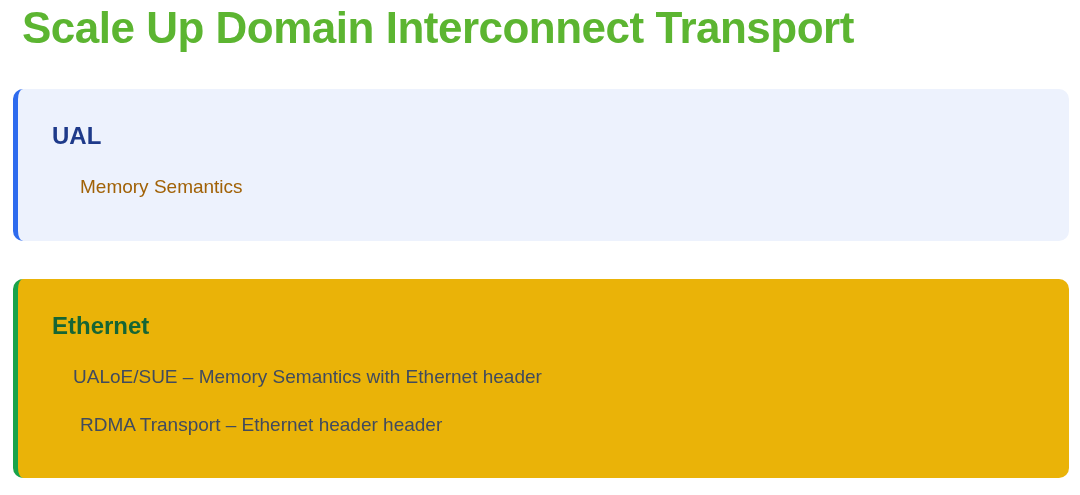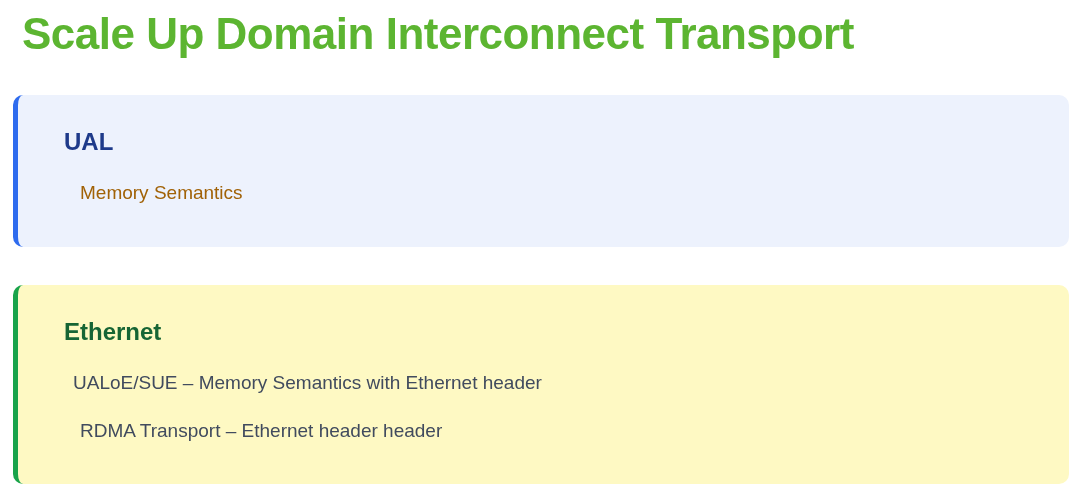--- a/index.html
+++ b/index.html
@@ -4,21 +4,21 @@
 <style>
   * { margin: 0; padding: 0; box-sizing: border-box; }
   html, body {
     width: 1080px;
     height: 495px;
     background: #ffffff;
     overflow: hidden;
     font-family: "Liberation Sans", sans-serif;
   }
   .page-title {
-    margin: 6px 0 0 22px;
+    margin: 0 0 0 22px;
     font-size: 44px;
     font-weight: 600;
     letter-spacing: -0.5px;
     line-height: 1.25;
     color: #5cb531;
   }
   .card {
     margin: 0 11px 0 13px;
     border-left: 5px solid #999;
     border-radius: 10px;
@@ -34,37 +34,36 @@
     margin-top: 38px;
     height: 199px;
     background: #e9f8ef;
     border-left-color: #19a34a;
   }
   .card-heading {
     font-size: 24px;
     font-weight: 700;
     line-height: 1.2;
     color: #1e3a8a;
-    margin-left: 12px;
   }
   .card-ethernet .card-heading { color: #166534; }
   .card-item {
     margin: 24px 0 0 28px;
     font-size: 19px;
     line-height: 1.25;
     color: #414b5e;
   }
 </style>
 </head>
 <body style="background: rgb(255, 255, 255);">
 
 <h1 class="page-title" style="color: rgb(92, 181, 49);">Scale Up Domain Interconnect Transport</h1>
 
 <section class="card card-ual" style="background: rgb(237, 242, 253); border-left-color: rgb(46, 107, 238);">
   <h2 class="card-heading" style="color: rgb(30, 58, 138);">UAL</h2>
   <p class="card-item" style="color: #a16207;">Memory Semantics</p>
 </section>
 
-<section class="card card-ethernet" style="background: #fef9c3; border-left-color: rgb(25, 163, 74);">
+<section class="card card-ethernet" style="background: #eab308; border-left-color: rgb(25, 163, 74);">
   <h2 class="card-heading" style="color: rgb(22, 101, 52);">Ethernet</h2>
   <p class="card-item" style="color: rgb(65, 75, 94); margin-left: 21px;">UALoE/SUE – Memory Semantics with Ethernet header</p>
   <p class="card-item" style="color: rgb(65, 75, 94);">RDMA Transport – Ethernet header header</p>
 </section>
 
 </body></html>

